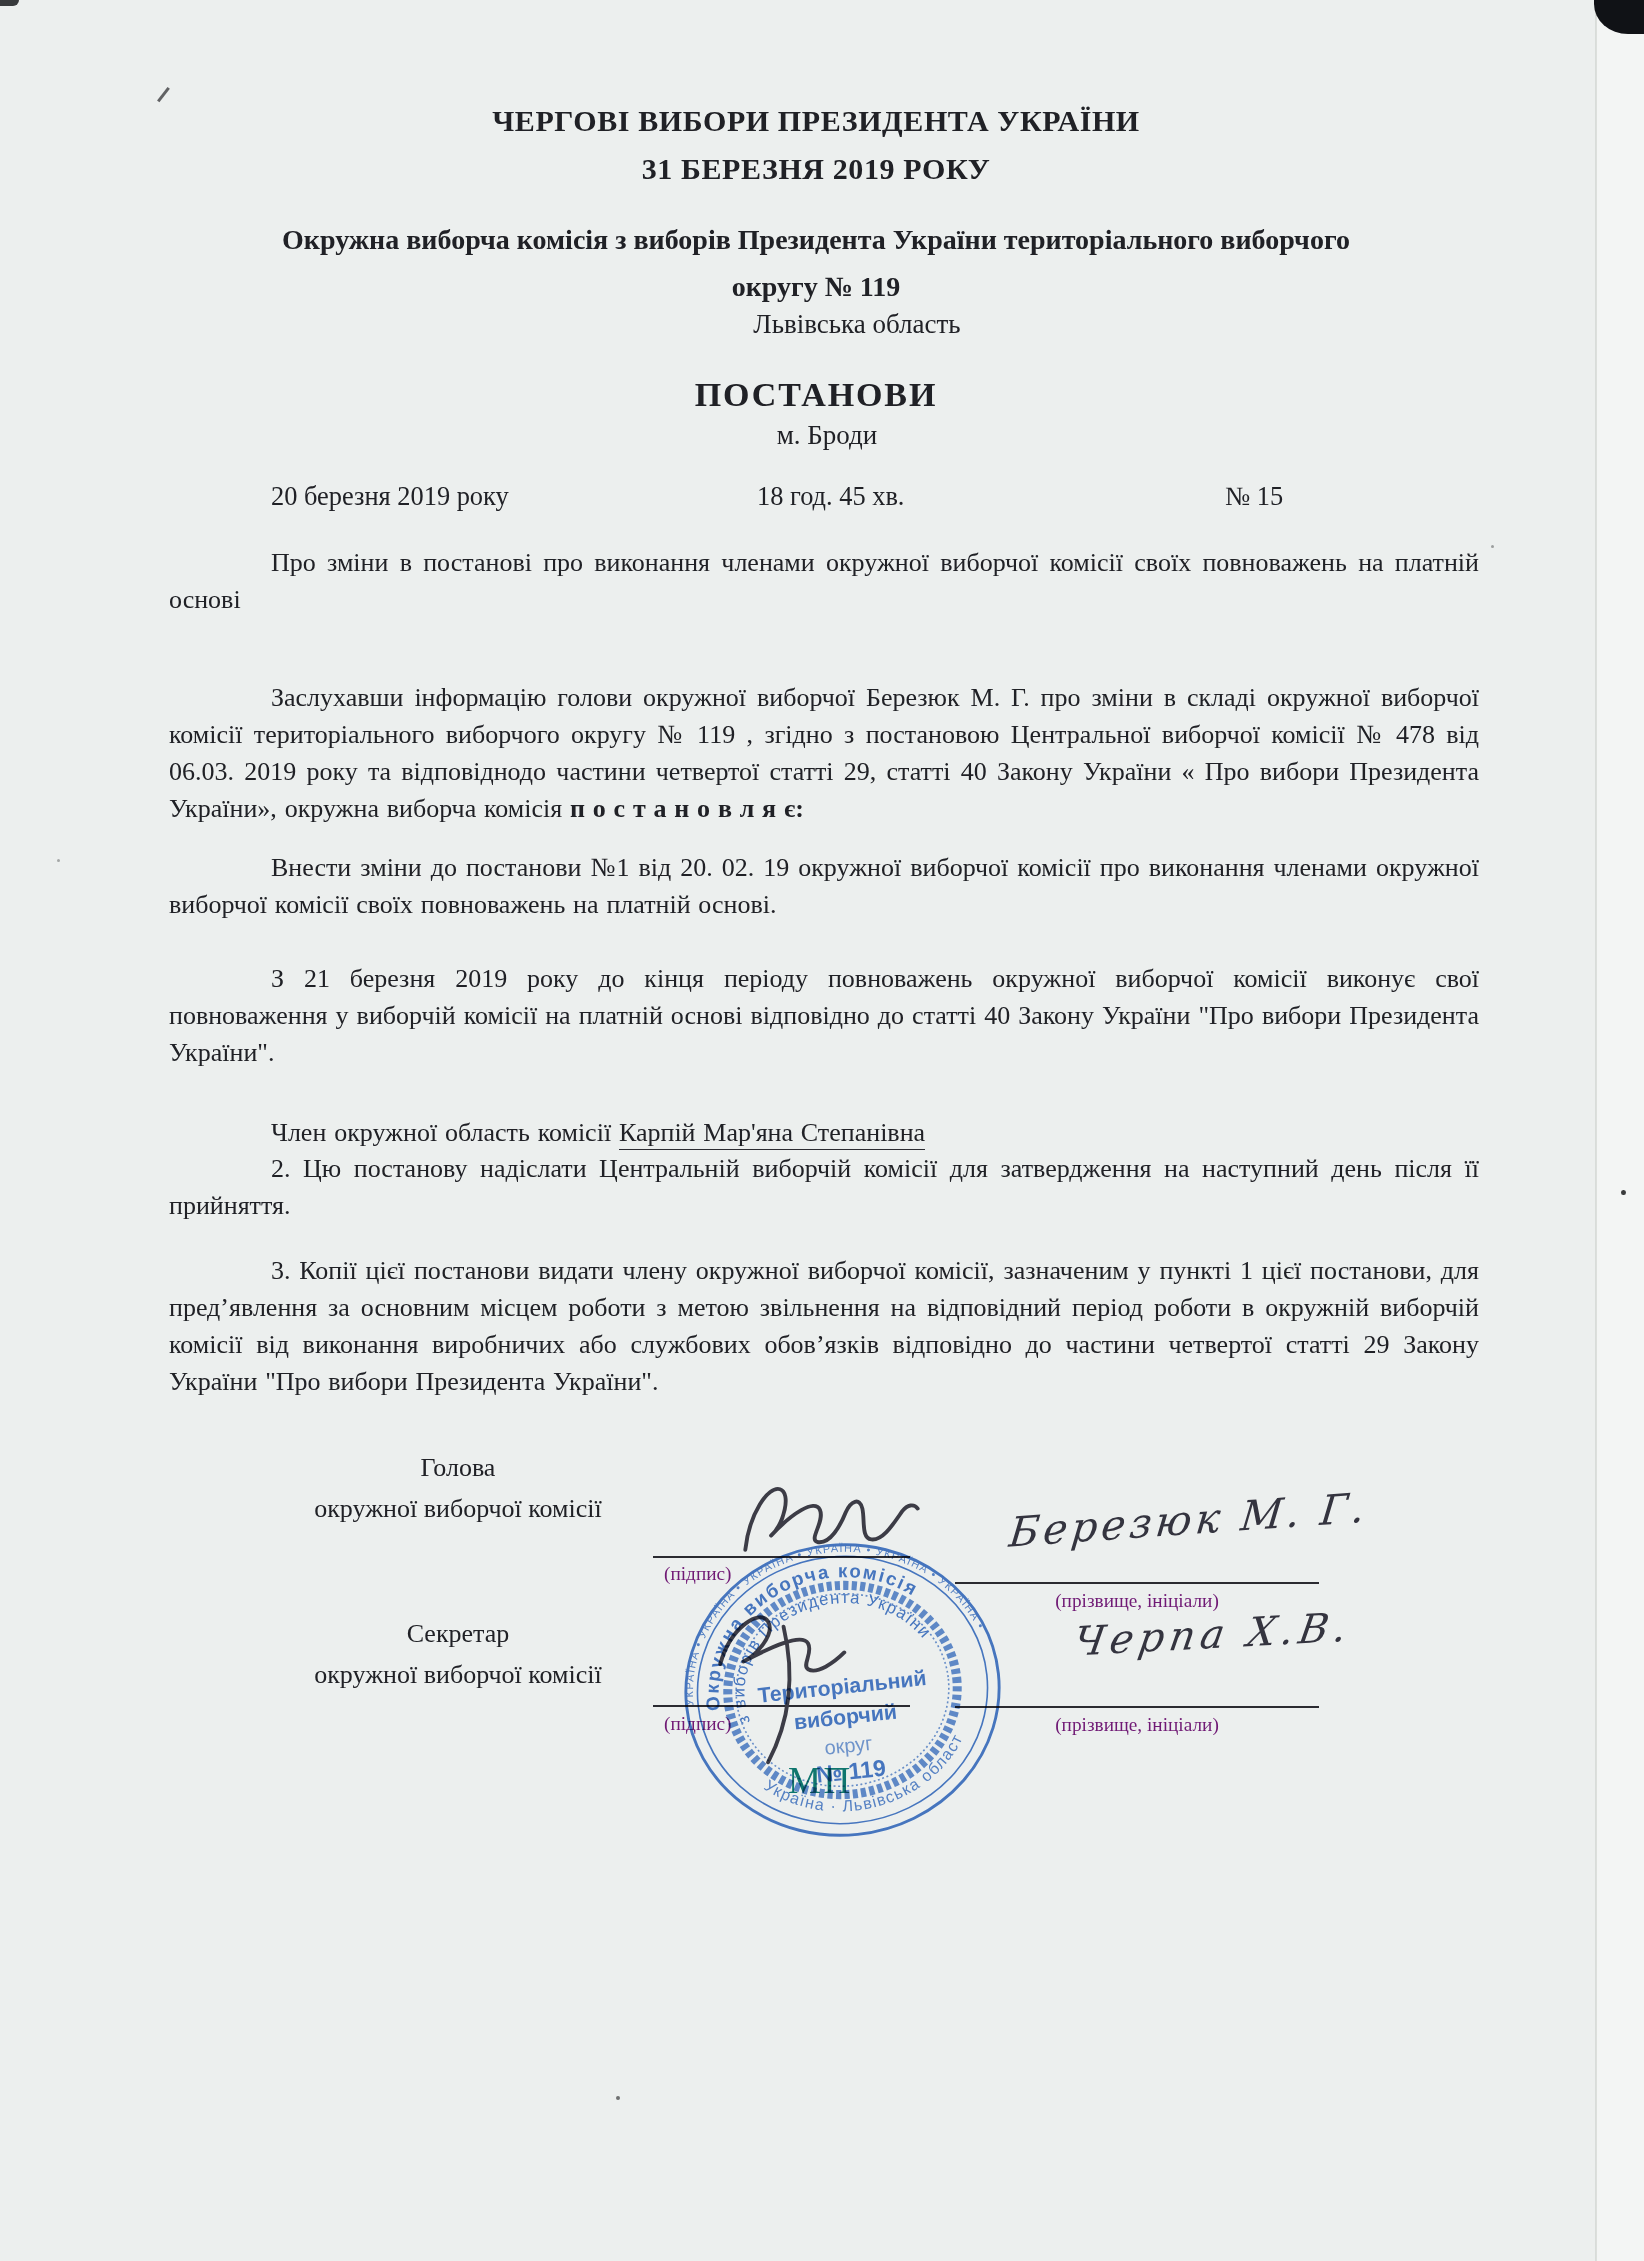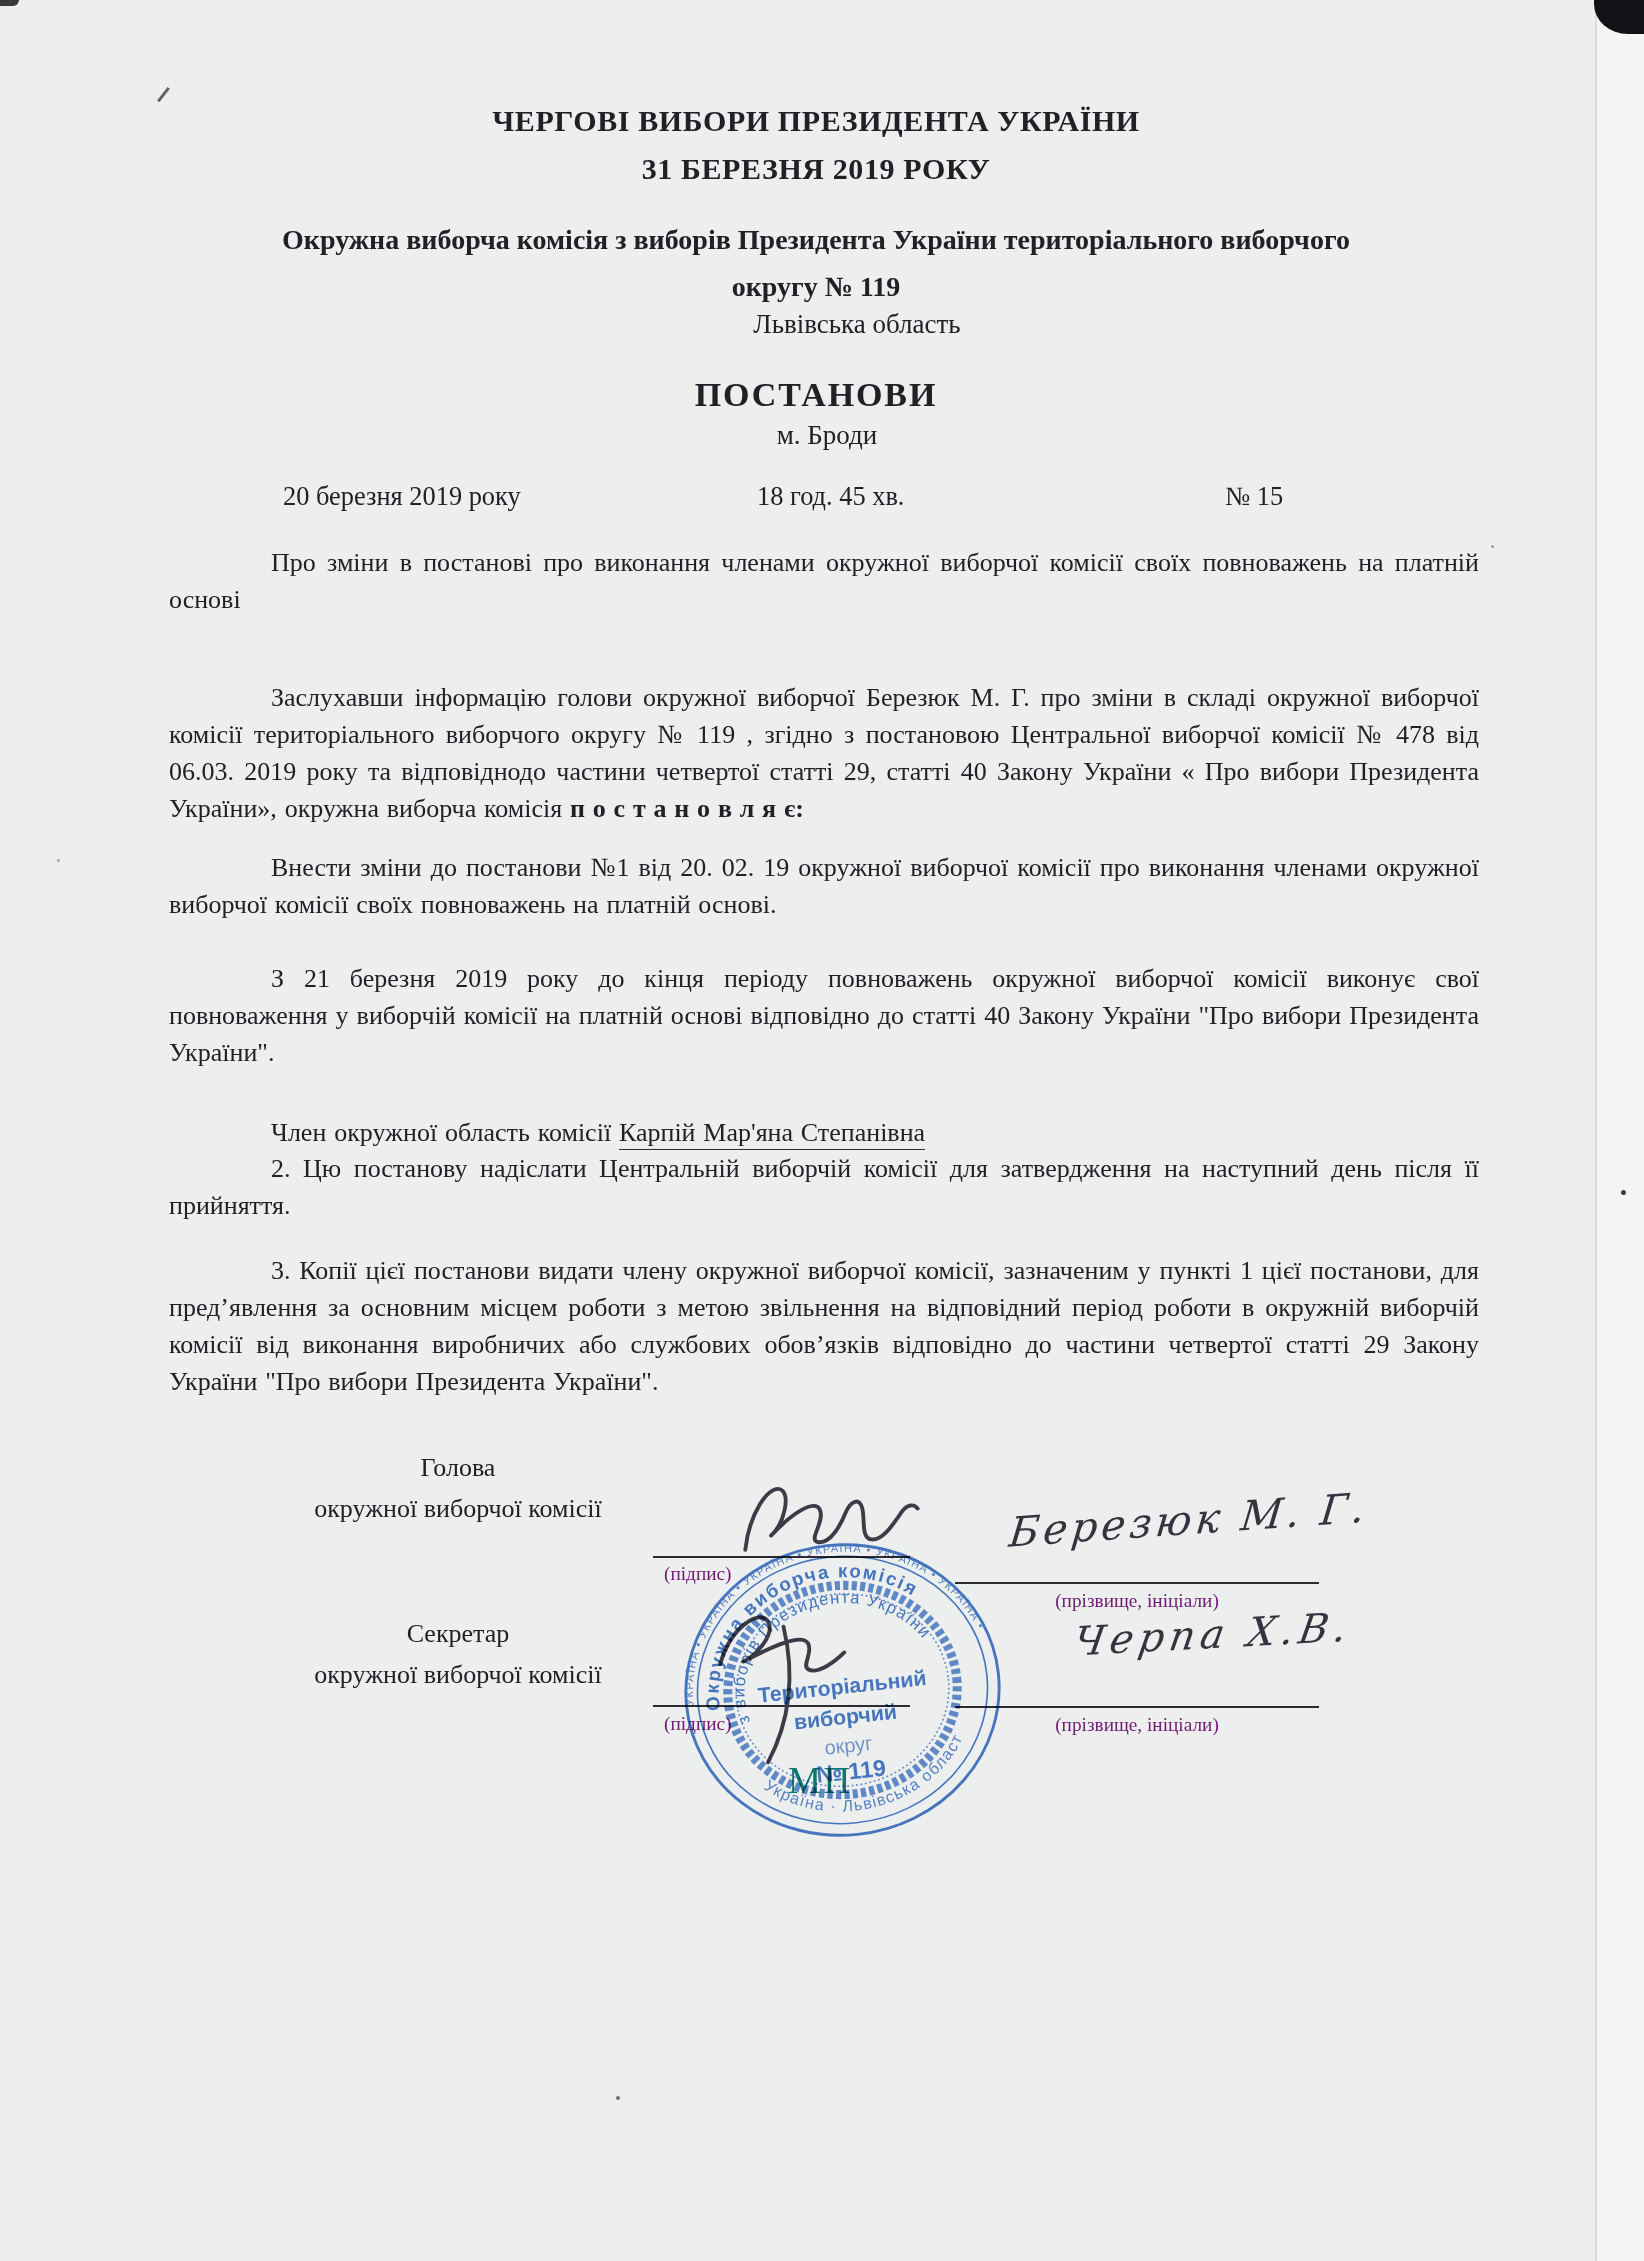--- a/index.html
+++ b/index.html
@@ -27,21 +27,21 @@
   .hline{position:absolute;left:0;width:1632px;text-align:center;}
   .t1{top:104px;font-size:30px;font-weight:bold;letter-spacing:0.6px;}
   .t2{top:152px;font-size:30px;font-weight:bold;letter-spacing:0.6px;}
   .c1{top:224px;font-size:28px;font-weight:bold;}
   .c2{top:271px;font-size:28px;font-weight:bold;}
   .region{top:309px;font-size:27px;padding-left:41px;}
   .doctype{top:376px;font-size:34px;font-weight:bold;letter-spacing:1.9px;}
   .city{top:420px;font-size:27px;margin-left:11px;}
   
   .meta{position:absolute;left:271px;top:481px;width:1225px;height:39px;font-size:26.4px;}
-  .meta .m-date{position:absolute;left:0;top:0;margin-left:12px;}
+  .meta .m-date{position:absolute;left:0;top:0;}
   .meta .m-time{position:absolute;left:486px;top:0;}
   .meta .m-num{position:absolute;left:954px;top:0;}
   
   .para{
     position:absolute;left:169px;width:1310px;font-size:26px;line-height:37px;
     text-align:justify;text-align-last:left;text-indent:102px;word-spacing:1.3px;
   }
   .p-subject{top:544px;}
   .p-preamble{top:667px;margin-top:12px;}
   .p-item1{top:849px;}

